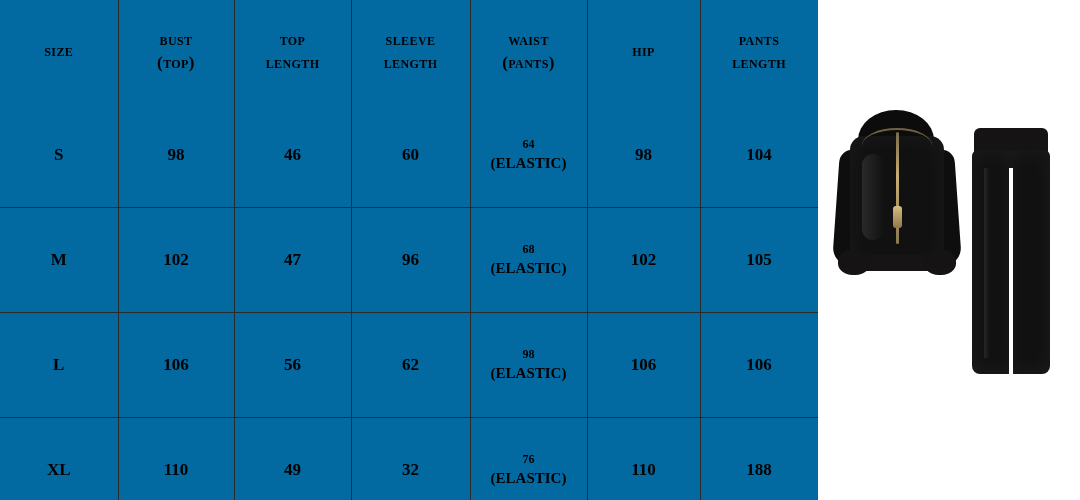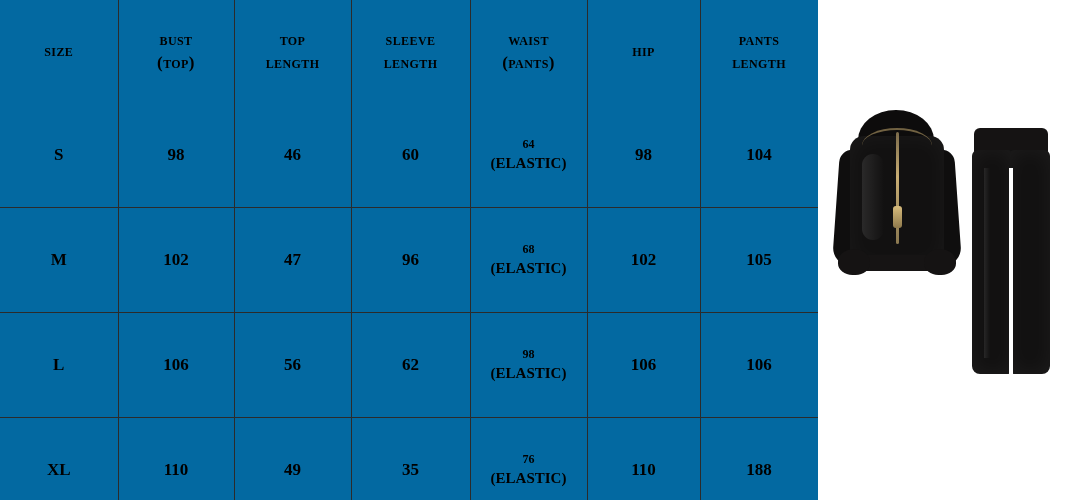--- a/index.html
+++ b/index.html
@@ -319,21 +319,21 @@
           <span class="cell-main">98</span>
           <span class="cell-sub">(ELASTIC)</span>
         </td>
         <td><span>106</span></td>
         <td><span>106</span></td>
       </tr>
       <tr>
         <td><span class="sizename">XL</span></td>
         <td><span>110</span></td>
         <td><span>49</span></td>
-        <td><span>35</span></td>
+        <td><span>32</span></td>
         <td>
           <span class="cell-main">76</span>
           <span class="cell-sub">(ELASTIC)</span>
         </td>
         <td><span>110</span></td>
         <td><span>188</span></td>
       </tr>
     </tbody>
   </table>
 

